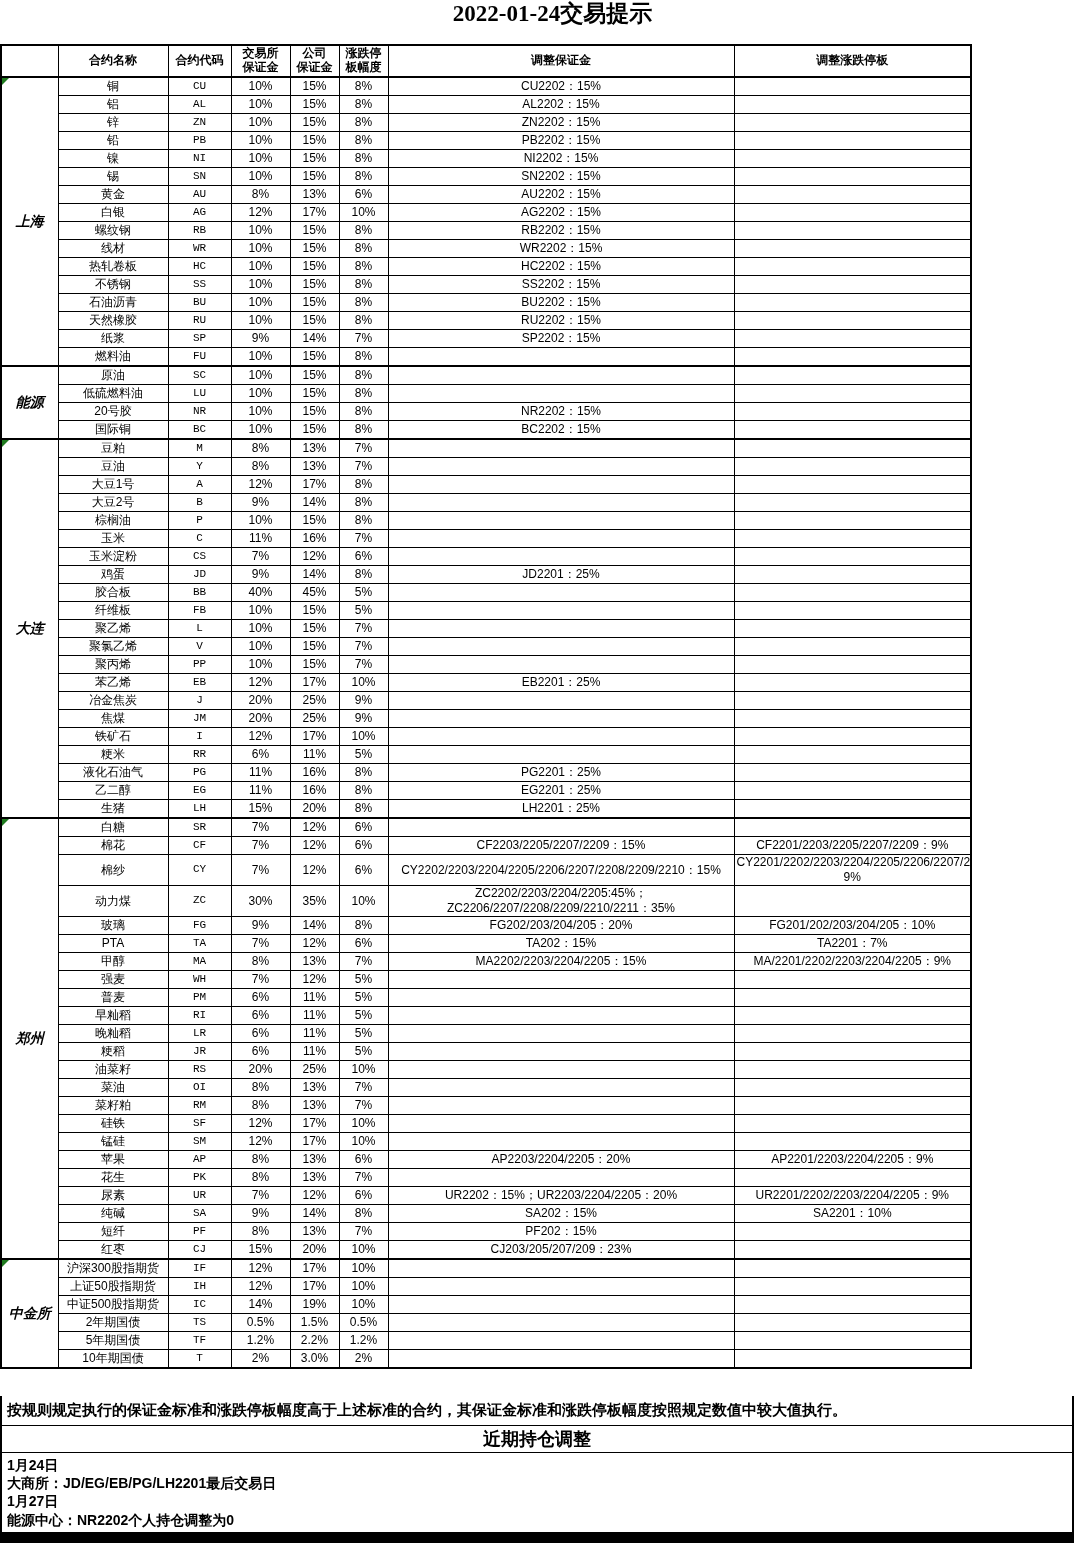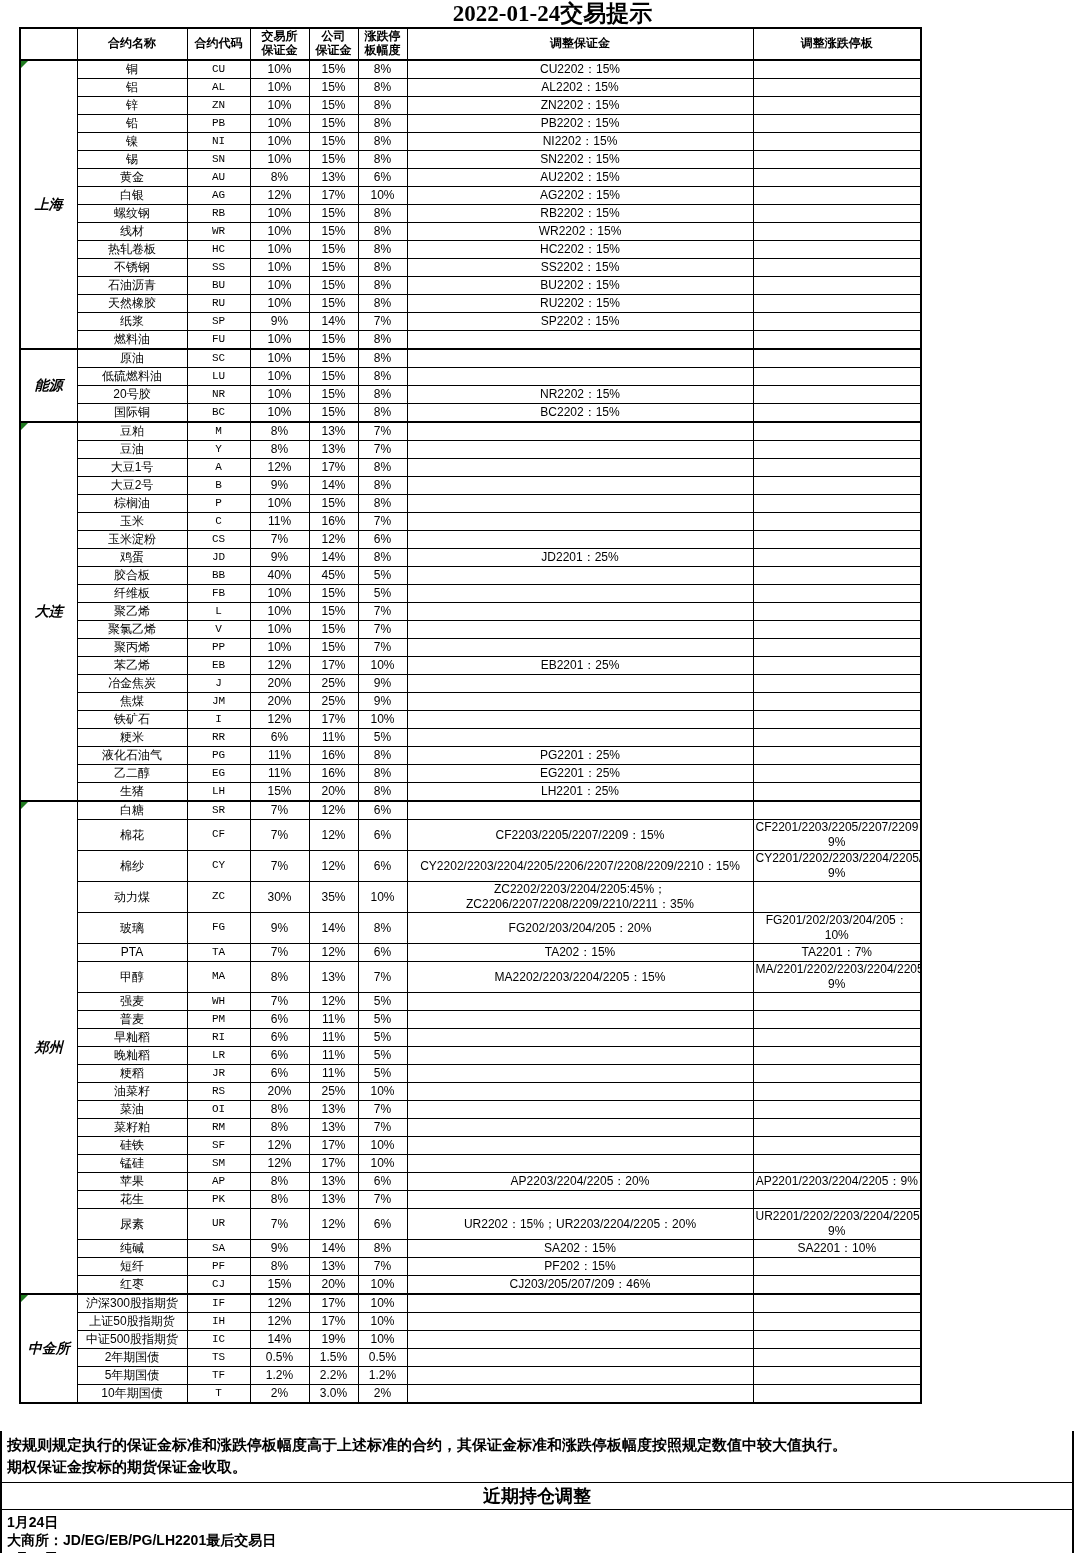--- a/index.html
+++ b/index.html
@@ -1,20 +1,20 @@
 <!DOCTYPE html>
 <html><head>
 <meta charset="utf-8">
 <style>
   html,body{margin:0;padding:0;background:#ffffff;color:#000;}
   body{width:1074px;font-family:"Liberation Sans",sans-serif;}
   .sheet{width:1074px;}
-  .title{height:27px;line-height:28px;text-align:center;
+  .title{height:44px;line-height:28px;text-align:center;
          font-family:"Liberation Serif",serif;font-weight:bold;font-size:23px;margin-left:31px;}
-  table{border-collapse:collapse;table-layout:fixed;width:903px;border:2px solid #000;margin-left:19px;}
+  table{border-collapse:collapse;table-layout:fixed;width:972px;border:2px solid #000;}
   th,td{border:1px solid #000;text-align:center;vertical-align:middle;overflow:hidden;}
   th{font-size:12px;font-weight:bold;height:30px;line-height:1.15;padding:0 1px;white-space:pre-line;}
   td{font-size:12px;height:17px;line-height:1.25;padding:0 2px;white-space:pre-line;}
   td.code{font-family:"Liberation Mono",monospace;font-size:11px;}
   td.exch{font-weight:bold;font-size:14px;position:relative;font-style:italic;}
   tr.sec-start td{border-top:2px solid #000;}
   .tri{position:absolute;top:0;left:0;width:0;height:0;display:block;
        border-top:7px solid #1f7a1f;border-right:7px solid transparent;}
   .fwrap{border:2px solid #000;border-top:none;margin-top:27px;}
   .rules{padding:3px 5px 4px 5px;font-weight:bold;font-size:15px;line-height:1.45;border-bottom:1px solid #000;}
@@ -627,21 +627,21 @@
           <td>7%</td>
           <td>PF202：15%</td>
           <td></td>
         </tr>
         <tr>
           <td>红枣</td>
           <td class="code">CJ</td>
           <td>15%</td>
           <td>20%</td>
           <td>10%</td>
-          <td>CJ203/205/207/209：46%</td>
+          <td>CJ203/205/207/209：23%</td>
           <td></td>
         </tr>
         <tr class="sec-start">
           <td rowspan="6" class="exch"><span class="tri"></span><span>中金所</span></td>
           <td>沪深300股指期货</td>
           <td class="code">IF</td>
           <td>12%</td>
           <td>17%</td>
           <td>10%</td>
           <td></td>
@@ -691,21 +691,20 @@
           <td>2%</td>
           <td></td>
           <td></td>
         </tr>
       </tbody>
   </table>
 
   <div class="fwrap">
     <div class="rules">
       <div>按规则规定执行的保证金标准和涨跌停板幅度高于上述标准的合约，其保证金标准和涨跌停板幅度按照规定数值中较大值执行。</div>
-      <div>期权保证金按标的期货保证金收取。</div>
     </div>
     <div class="rbar">近期持仓调整</div>
     <div class="notes" id="notes">
         <div>1月24日</div>
         <div>大商所：JD/EG/EB/PG/LH2201最后交易日</div>
         <div>1月27日</div>
         <div>能源中心：NR2202个人持仓调整为0</div>
       </div>
   </div>
 

